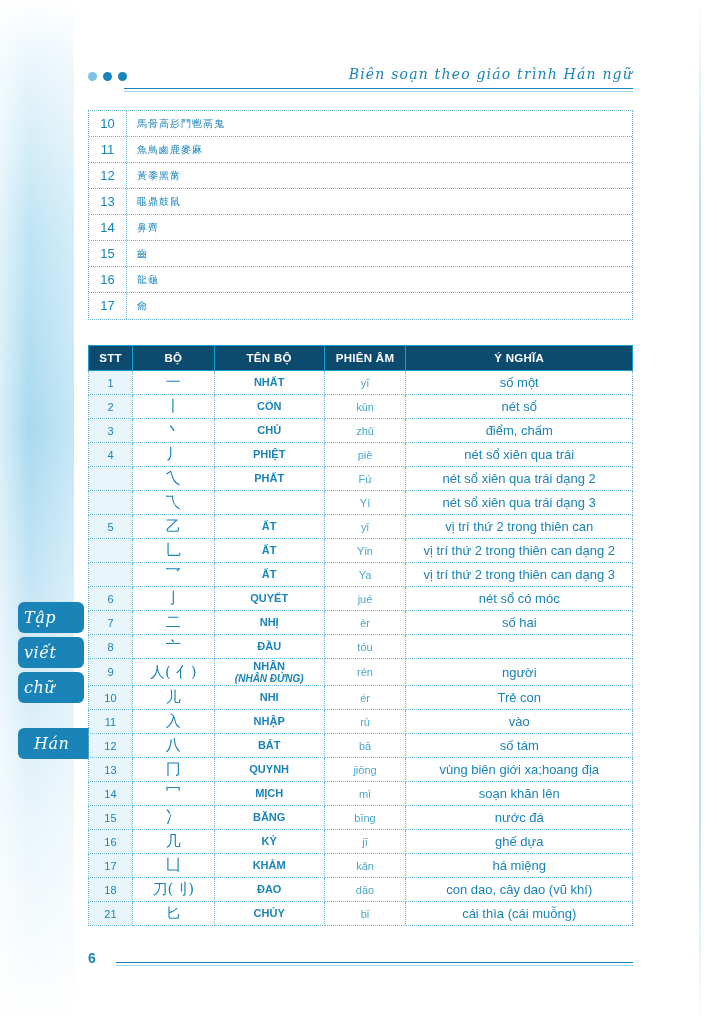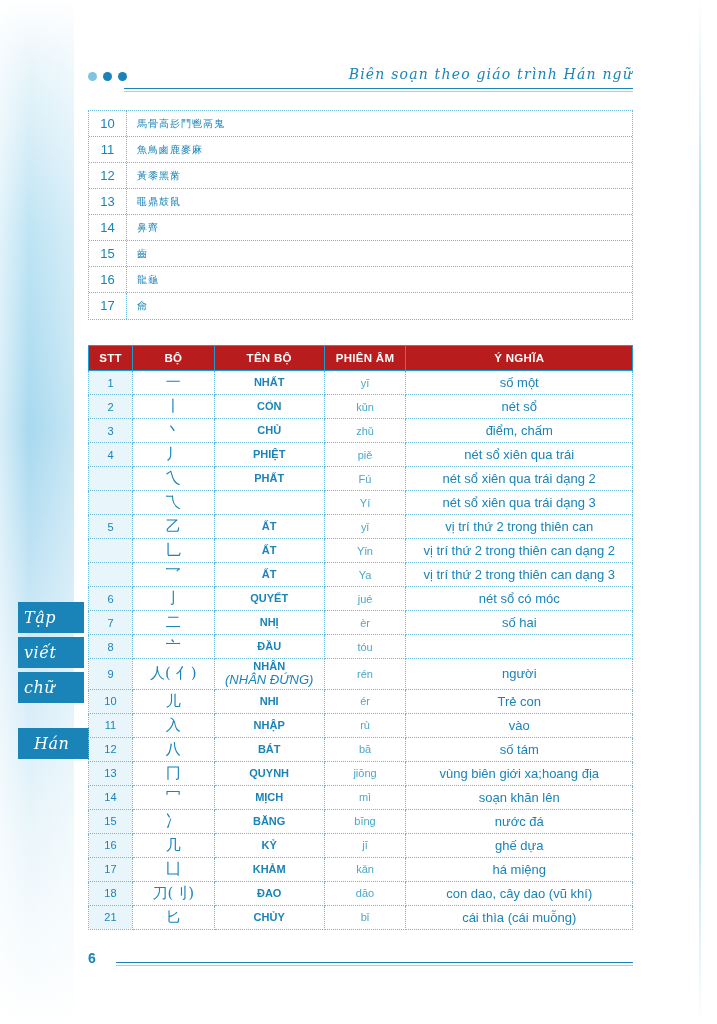--- a/index.html
+++ b/index.html
@@ -42,20 +42,21 @@
     color: #ffffff;
     font-family: "DejaVu Serif", serif;
     font-style: italic;
     font-size: 16px;
     letter-spacing: 0.5px;
     text-align: left;
   }
   .rail-badge.blue-box {
     background: #1a84b8;
     padding: 6px 4px 6px 6px;
+    border-radius: 6px;
   }
   #rail-1 { top: 602px; }
   #rail-2 { top: 637px; }
   #rail-3 { top: 672px; left: 18px; }
   #rail-4 { top: 728px; left: 18px; padding-left: 16px; }
 
   
   .right-edge {
     position: absolute;
     right: 16px; top: 0;
@@ -146,21 +147,21 @@
 
   
   .main-table {
     position: absolute;
     left: 88px; top: 345px;
     width: 545px;
     border-collapse: collapse;
     font-size: 11.5px;
   }
   .main-table th {
-    background: #b91c1c;
+    background: #0c4a6e;
     color: #ffffff;
     font-size: 11.5px;
     font-weight: bold;
     height: 22px;
     border: 1px solid #1a9ed0;
     letter-spacing: 0.3px;
   }
   .main-table td {
     border: 1px dotted #6bb8d8;
     color: #1a84b8;
@@ -177,23 +178,23 @@
   td.cell-bo {
     font-family: "DejaVu Serif", serif;
     font-size: 15px;
   }
   td.cell-ten {
     font-weight: bold;
     font-size: 11px;
     line-height: 1.15;
   }
   td.cell-ten .sub {
-    font-weight: normal;
+    font-weight: bold;
     font-style: italic;
-    font-size: 13px;
+    font-size: 10px;
     display: block;
   }
   td.cell-am {
     font-style: normal;
     font-size: 11px;
     color: #4ba8cd;
   }
   td.cell-y {
     font-size: 13px;
   }

